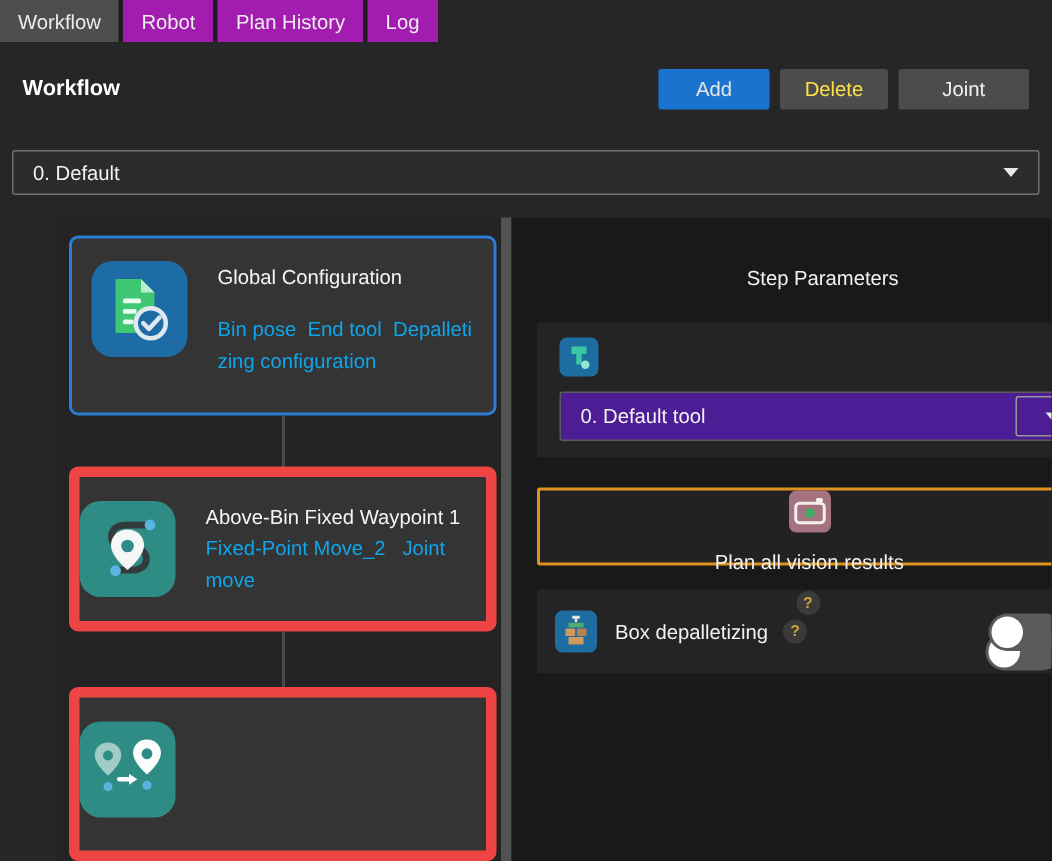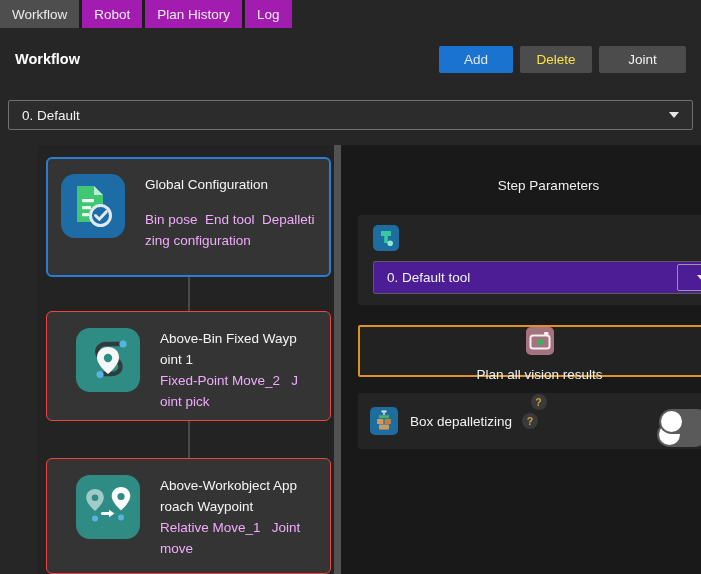--- a/index.html
+++ b/index.html
@@ -40,38 +40,38 @@
     margin-left:auto;
   }
   
   .content { position:absolute; left:0; top:145px; width:634px; height:429px;margin-left:38px; }
   .left-panel { position:absolute; left:0; top:0; width:296px; height:429px; background:#232323; overflow:hidden; }
   .splitter { position:absolute; left:296px; top:0; width:7px; height:429px; background:#525252; }
   .right-panel { position:absolute; left:303px; top:0; width:398px; height:429px; background:#191919; overflow:hidden;text-align:center; }
   
   .step-card {
     margin-left:8px; width:285px; background:#343434;
-    border:1px solid #ef4444; border-radius:6px;
-    display:flex; gap:20px; padding:16px 29px;
+    border:7px solid #ef4444; border-radius:6px;
+    display:flex; gap:20px; padding:16px 0;
   }
   .step-card.first { margin-top:12px; height:120px; }
   .step-card.second { height:110px; }
   .step-card.third { height:116px; }
   .step-card.selected { border:2px solid #2a7cd4; padding:15px 13px; }
   .step-icon { width:64px; height:64px; border-radius:14px; flex:none; }
   .bg-blue { background:#1e6ca6; }
   .bg-teal { background:#2f8c84; }
   .step-texts { width:172px; }
   .step-title {
     color:#f5f5f5; font-size:13.5px; line-height:21px;
     white-space:pre-wrap; word-break:break-all;
   }
   .step-title.gap { margin-bottom:14px; }
   .step-sub {
-    color:#f0abfc; font-size:13.5px; line-height:21px;
+    color:#0ea5e9; font-size:13.5px; line-height:21px;
     white-space:pre-wrap; word-break:break-all;
   }
   .connector { width:2px; background:#4a4a4a; margin-left:150px; }
   .connector.c1 { height:34px; }
   .connector.c2 { height:37px; }
   
   .sp-title { margin:33px 0 0 17px; font-size:13.5px; color:#f0f0f0; }
   .param-card { margin:20px 16px 0 17px; width:365px; background:#242424; border-radius:2px; }
   .tool-card { margin-top:22px; height:90px; padding:10px 14px 0 15px; }
   .mini-icon { width:26px; height:26px; border-radius:5px; display:block; }
@@ -168,43 +168,39 @@
         <svg viewBox="0 0 64 64" width="64" height="64">
           <path d="M46 16 H30 C20 16 18 28 27 31 H38 C48 34 46 46 36 46 H24" stroke="#323b3b" stroke-width="4.5" fill="none" stroke-linecap="round"></path>
           <circle cx="47" cy="16" r="3.6" fill="#5ab4e0"></circle>
           <circle cx="24" cy="46.5" r="3.6" fill="#5ab4e0"></circle>
           <path d="M32 19 c-6.6 0 -11 4.6 -11 10.5 c0 7.8 11 16.5 11 16.5 c0 0 11 -8.7 11 -16.5 c0 -5.9 -4.4 -10.5 -11 -10.5 z" fill="#f5f7f7"></path>
           <circle cx="32" cy="30" r="4.2" fill="#2f8c84"></circle>
         </svg>
       </div>
       <div class="step-texts">
         <div class="step-title">Above-Bin Fixed Waypoint 1</div>
-        <div class="step-sub">Fixed-Point Move_2   Joint pick</div>
+        <div class="step-sub">Fixed-Point Move_2   Joint move</div>
       </div>
     </div>
 
     <div class="connector c2"></div>
 
     <div class="step-card third">
       <div class="step-icon bg-teal">
         <svg viewBox="0 0 64 64" width="64" height="64">
           <path d="M19 14 c-5.2 0 -8.8 3.8 -8.8 8.5 c0 6.2 8.8 13.5 8.8 13.5 c0 0 8.8 -7.3 8.8 -13.5 c0 -4.7 -3.6 -8.5 -8.8 -8.5 z" fill="#ffffff" opacity="0.55"></path>
           <circle cx="19" cy="22.7" r="3.3" fill="#2f8c84"></circle>
           <path d="M45 12 c-5.5 0 -9.3 4 -9.3 9 c0 6.6 9.3 14.3 9.3 14.3 c0 0 9.3 -7.7 9.3 -14.3 c0 -5 -3.8 -9 -9.3 -9 z" fill="#fbfdfd"></path>
           <circle cx="45" cy="21.5" r="3.6" fill="#2f8c84"></circle>
           <path d="M26.5 38.5 h6.5" stroke="#ffffff" stroke-width="3" stroke-linecap="round"></path>
           <path d="M33 34.8 l5.5 3.7 -5.5 3.7 z" fill="#ffffff"></path>
           <circle cx="19" cy="43.5" r="3" fill="#5ab4e0"></circle>
           <circle cx="45" cy="42.5" r="3" fill="#5ab4e0"></circle>
         </svg>
       </div>
-      <div class="step-texts">
-        <div class="step-title">Above-Workobject Approach Waypoint</div>
-        <div class="step-sub">Relative Move_1   Joint move</div>
-      </div>
     </div>
 
   </div>
 
   <div class="splitter"></div>
 
   <div class="right-panel">
 
     <div class="sp-title">Step Parameters</div>
 

